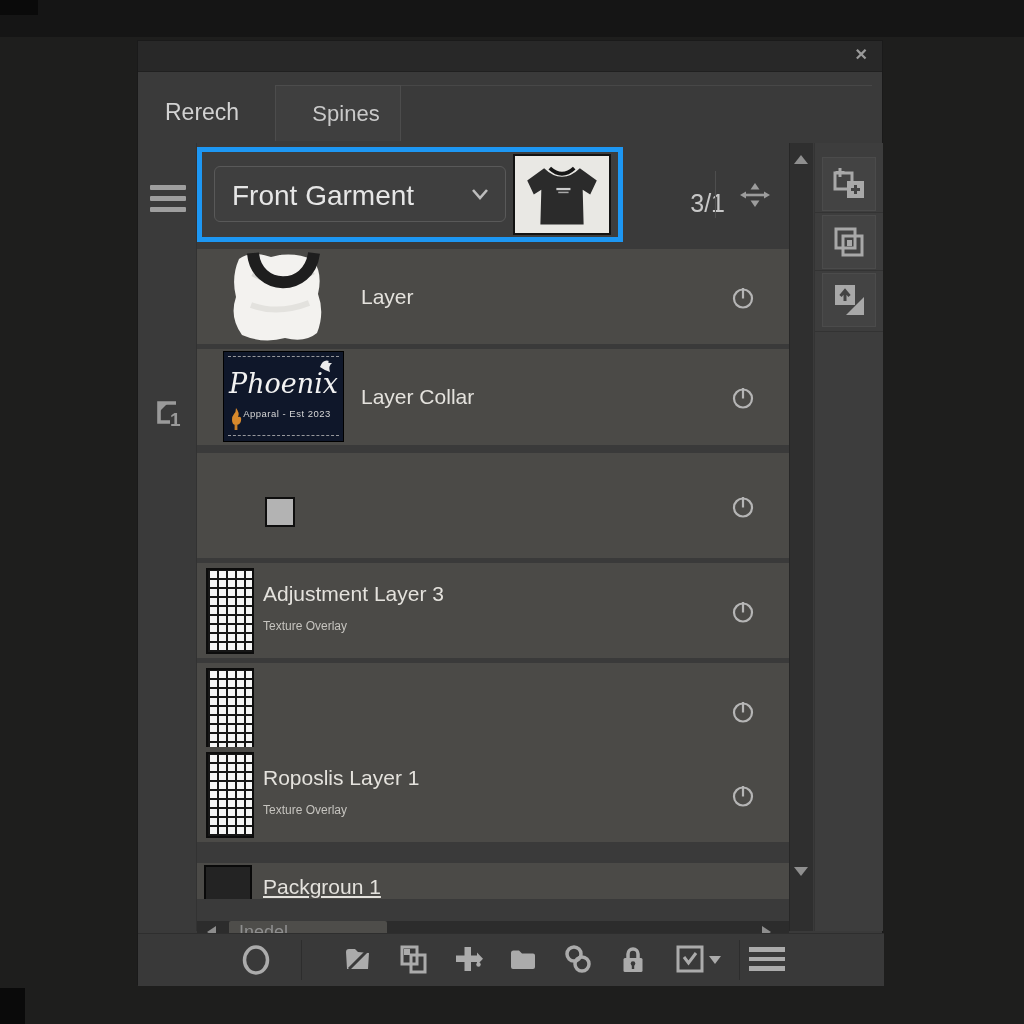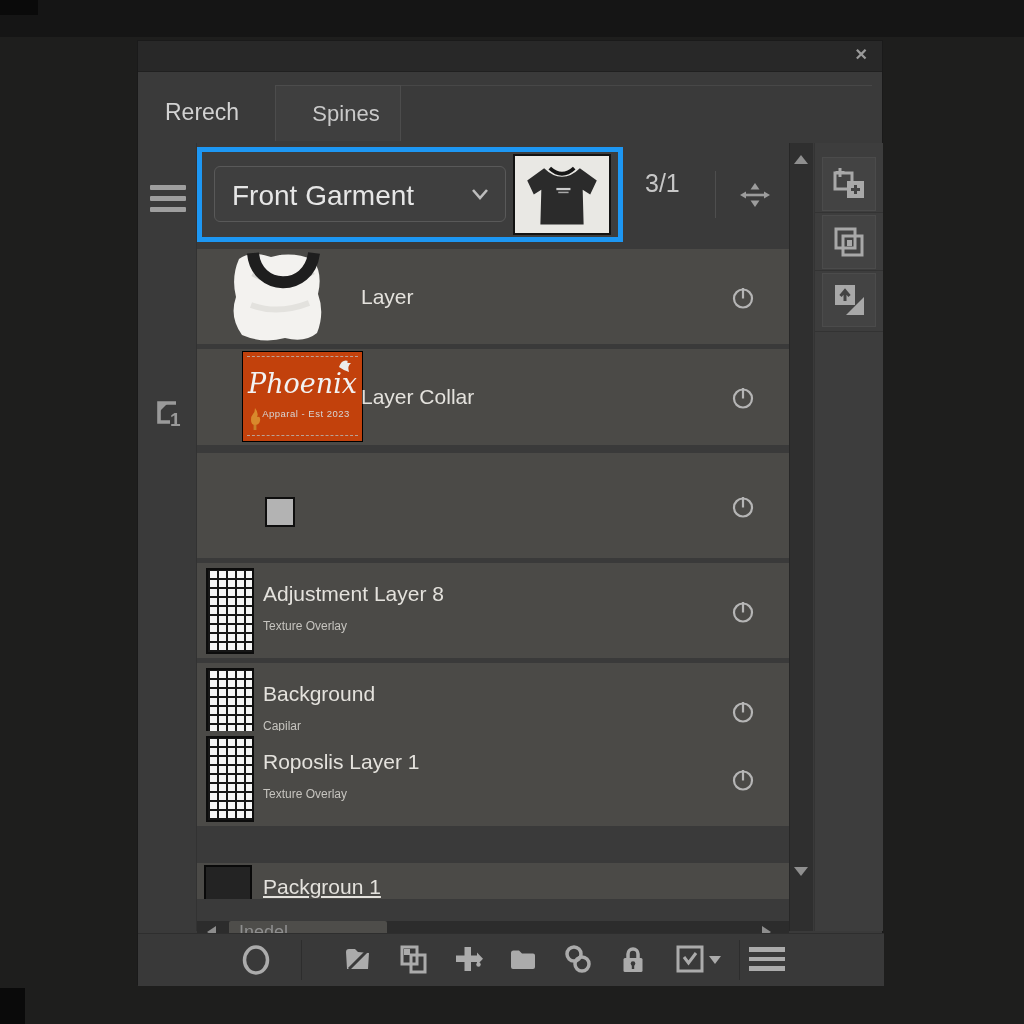--- a/index.html
+++ b/index.html
@@ -31,44 +31,44 @@
 
   
   #list{position:absolute;left:59px;top:102px;width:592px;height:788px;}
   .row{position:absolute;left:0;width:592px;background:#4b4a47;overflow:hidden;}
   #row-header{top:4px;height:95px;background:#3a3a3a;}
   #row-1{top:106px;height:95px;}
   #row-2{top:206px;height:96px;}
   #row-3{top:310px;height:105px;}
   #row-4{top:420px;height:95px;}
   #row-5{top:520px;height:95px;}
-  #row-6{top:588px;height:95px;}
+  #row-6{top:604px;height:95px;}
   #row-7{top:720px;height:36px;}
 
   
   #bluebox{position:absolute;left:0;top:0;width:426px;height:95px;border:5px solid #1d97f3;background:#3d3d3d;box-sizing:border-box;}
   #garment-dropdown{position:absolute;left:12px;top:14px;width:292px;height:56px;background:#3f3f3f;
     border:1px solid #595959;border-radius:6px;box-sizing:border-box;color:#e6e6e6;font-size:28px;}
   #garment-dropdown .dd-label{position:absolute;left:17px;top:13px;}
   #garment-dropdown .dd-chev{position:absolute;right:16px;top:20px;}
   #garment-thumb{position:absolute;left:311px;top:2px;width:98px;height:81px;background:#e9e8e4;border:2px solid #121212;box-sizing:border-box;}
-  #page-indicator{position:absolute;left:448px;top:22px;width:80px;text-align:left;color:#c7c7c7;font-size:25px;}
+  #page-indicator{position:absolute;left:448px;top:42px;width:80px;text-align:right;color:#c7c7c7;font-size:25px;}
   #hdr-sep{position:absolute;left:518px;top:24px;width:1px;height:47px;background:#4e4e4e;}
   #reorder-icon{position:absolute;left:541px;top:31px;}
 
   
   .layer-title{color:#e4e2dd;font-size:21px;}
   .layer-sub{color:#c6c4bf;font-size:12px;}
   .one-line{position:absolute;left:164px;top:0;height:100%;display:flex;align-items:center;}
   .two-line{position:absolute;left:66px;top:14px;line-height:33px;}
   .vis-icon{position:absolute;left:533px;top:50%;margin-top:-13px;}
 
   
   #thumb-puse{position:absolute;left:26px;top:0;width:120px;height:95px;}
-  #thumb-phoenix{position:absolute;left:26px;top:2px;width:121px;height:91px;background:#c2410c;border:1px solid #000;box-sizing:border-box;margin-left:19px;}
+  #thumb-phoenix{position:absolute;left:26px;top:2px;width:121px;height:91px;background:#0f172a;border:1px solid #000;box-sizing:border-box;}
   #thumb-phoenix .stitch{position:absolute;left:4px;right:4px;height:0;border-top:1px dashed #b9b9b9;opacity:.8;}
   #thumb-phoenix .st-top{top:4px;} #thumb-phoenix .st-bot{bottom:5px;}
   #ph-brand{position:absolute;left:0;right:0;top:16px;text-align:center;color:#f2f2f2;
     font-family:"DejaVu Serif",serif;font-style:italic;font-size:27px;}
   #ph-tag{position:absolute;left:7px;right:0;top:56px;text-align:center;color:#d6d6d6;font-size:9.5px;letter-spacing:.5px;}
   #ph-bird{position:absolute;right:8px;top:6px;}
   #ph-flame{position:absolute;left:6px;top:56px;}
   #thumb-empty{position:absolute;left:68px;top:44px;width:30px;height:30px;background:#b3b3b3;border:2px solid #0e0e0e;box-sizing:border-box;}
   .thumb-grid{position:absolute;left:9px;top:5px;width:48px;height:86px;border:2px solid #0c0c0c;box-sizing:border-box;
     background:repeating-linear-gradient(0deg,#161616 0 2px,transparent 2px 9px),
@@ -212,35 +212,31 @@
           </div>
         <svg class="vis-icon" width="26" height="26" viewBox="0 0 26 26">
           <circle cx="13" cy="14.5" r="9" fill="none" stroke="#b5b5b5" stroke-width="2.2"></circle>
           <line x1="13" y1="4" x2="13" y2="14.5" stroke="#b5b5b5" stroke-width="2.2"></line>
         </svg>
       </div>
 
       <div id="row-4" class="row">
         <div class="thumb-grid"></div>
         <div class="two-line">
-          <div class="layer-title">Adjustment Layer 8</div>
+          <div class="layer-title">Adjustment Layer 3</div>
           <div class="layer-sub">Texture Overlay</div>
         </div>
         <svg class="vis-icon" width="26" height="26" viewBox="0 0 26 26">
           <circle cx="13" cy="14.5" r="9" fill="none" stroke="#b5b5b5" stroke-width="2.2"></circle>
           <line x1="13" y1="4" x2="13" y2="14.5" stroke="#b5b5b5" stroke-width="2.2"></line>
         </svg>
       </div>
 
       <div id="row-5" class="row">
         <div class="thumb-grid"></div>
-        <div class="two-line">
-          <div class="layer-title">Background</div>
-          <div class="layer-sub">Capilar</div>
-        </div>
         <svg class="vis-icon" width="26" height="26" viewBox="0 0 26 26">
           <circle cx="13" cy="14.5" r="9" fill="none" stroke="#b5b5b5" stroke-width="2.2"></circle>
           <line x1="13" y1="4" x2="13" y2="14.5" stroke="#b5b5b5" stroke-width="2.2"></line>
         </svg>
       </div>
 
       <div id="row-6" class="row">
         <div class="thumb-grid"></div>
         <div class="two-line">
           <div class="layer-title">Roposlis Layer 1</div>

